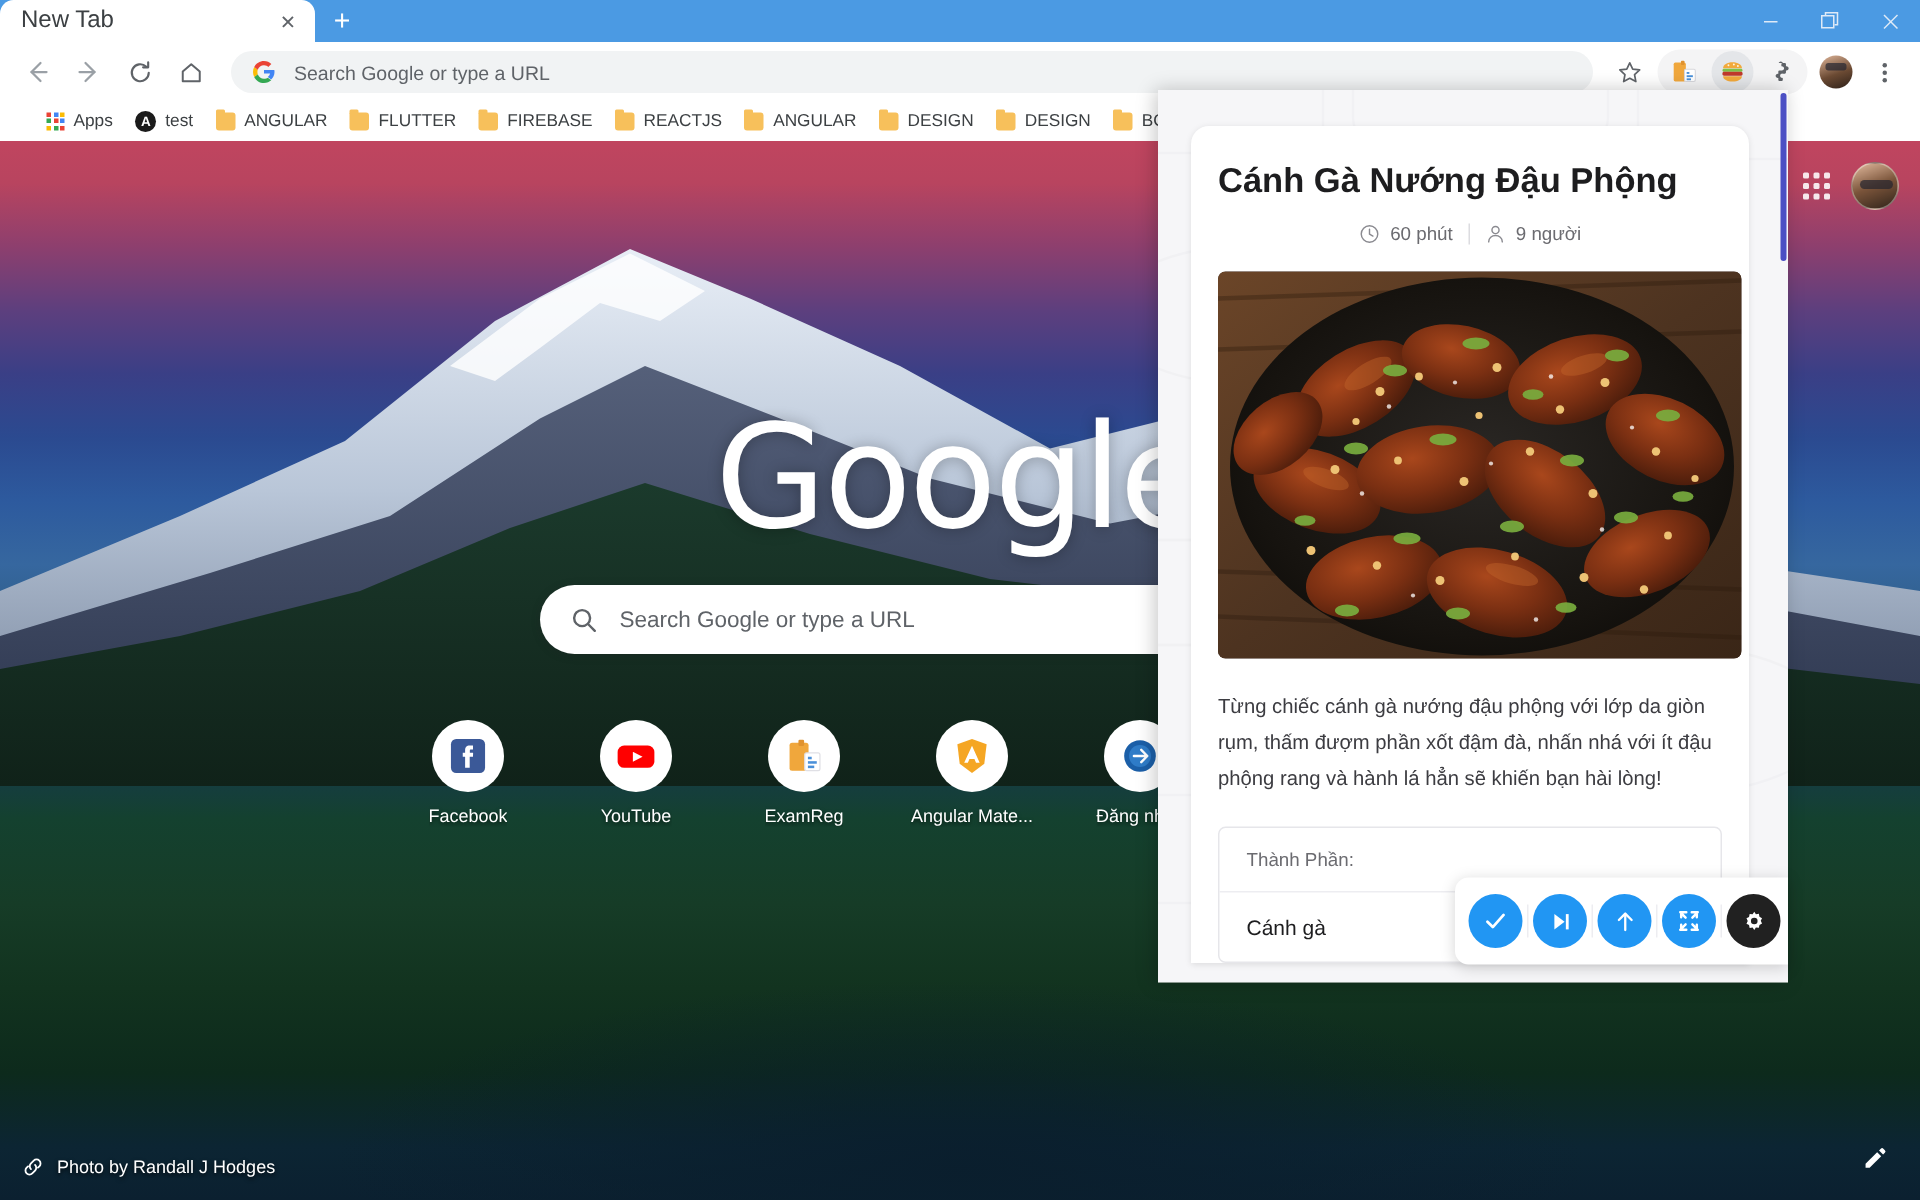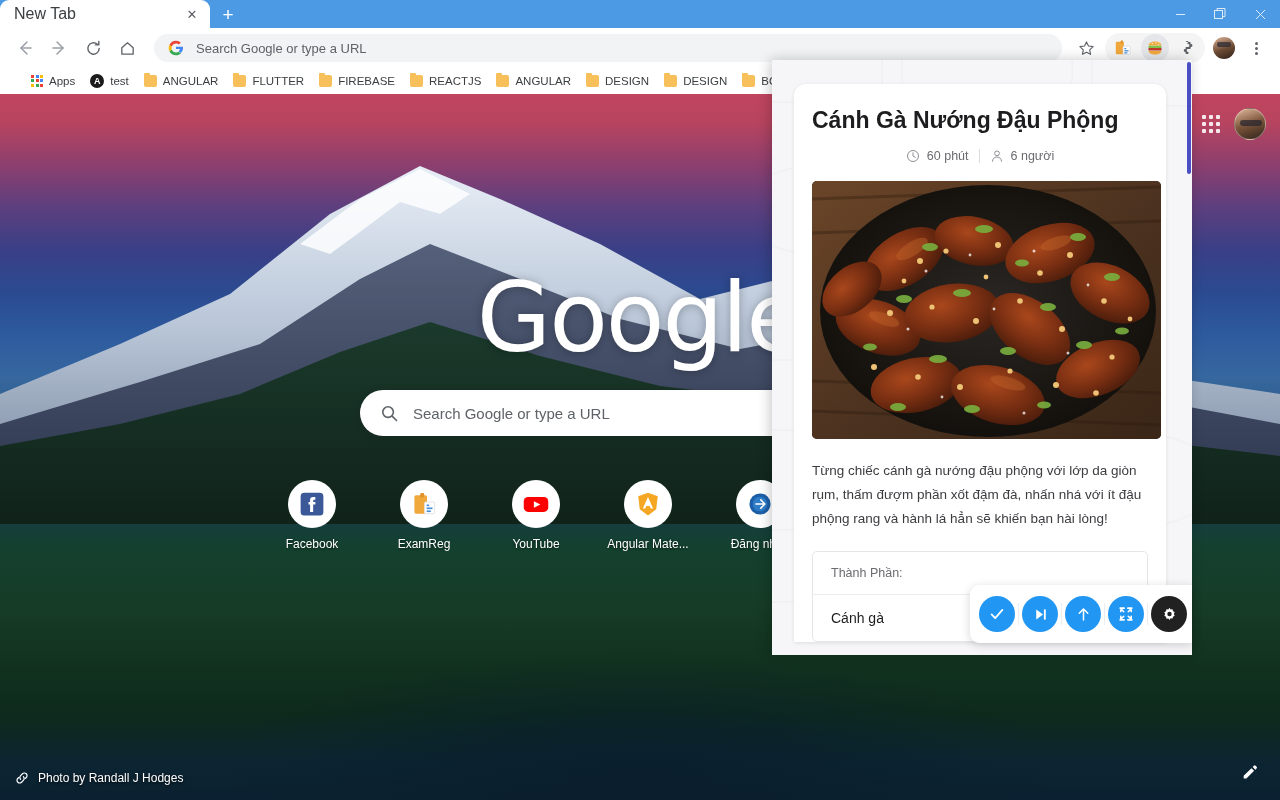--- a/index.html
+++ b/index.html
@@ -563,39 +563,39 @@
       <span class="tile-ico">
         <svg width="28" height="28" viewBox="0 0 32 32">
             <rect x="3" y="3" width="26" height="26" rx="4" fill="#3b5998"></rect>
             <path d="M19.8 16.6h-2.5V25h-3.5v-8.4h-1.8v-3h1.8v-2c0-2.2 1-3.6 3.6-3.6h2.4v3h-1.5c-.7 0-.9.3-.9.9v1.7h2.5z" fill="#fff"></path>
           </svg>
       </span>
       <span class="tile-label">Facebook</span>
     </div>
     <div class="tile">
       <span class="tile-ico">
+        <svg width="28" height="28" viewBox="0 0 32 32">
+            <rect x="2" y="8" width="28" height="17" rx="5" fill="#ff0000"></rect>
+            <path d="M13.6 12.8l7.4 3.8-7.4 3.8z" fill="#fff"></path>
+          </svg>
+      </span>
+      <span class="tile-label">YouTube</span>
+    </div>
+    <div class="tile">
+      <span class="tile-ico">
         <svg width="27" height="27" viewBox="0 0 32 32">
           <rect x="4" y="5" width="15" height="22" rx="2" fill="#f0a73c"></rect>
           <rect x="16" y="13" width="12" height="14" rx="1.5" fill="#fff" stroke="#e0e0e5" stroke-width="1"></rect>
           <rect x="18.5" y="16" width="3" height="2" fill="#4a90d9"></rect>
           <rect x="18.5" y="19.5" width="7" height="2" fill="#4a90d9"></rect>
           <rect x="18.5" y="23" width="5" height="2" fill="#4a90d9"></rect>
           <rect x="11" y="2.5" width="4.5" height="5" rx="1" fill="#e0922e"></rect>
         </svg>
       </span>
       <span class="tile-label">ExamReg</span>
-    </div>
-    <div class="tile">
-      <span class="tile-ico">
-        <svg width="28" height="28" viewBox="0 0 32 32">
-            <rect x="2" y="8" width="28" height="17" rx="5" fill="#ff0000"></rect>
-            <path d="M13.6 12.8l7.4 3.8-7.4 3.8z" fill="#fff"></path>
-          </svg>
-      </span>
-      <span class="tile-label">YouTube</span>
     </div>
     <div class="tile">
       <span class="tile-ico">
         <svg width="26" height="26" viewBox="0 0 32 32">
             <path d="M16 2l12 4.4-1.9 16L16 30 5.9 22.4 4 6.4z" fill="#f5a623"></path>
             <path d="M16 7.5l6.3 14h-3l-1.3-3.1h-4.1L12.6 21.5h-3z" fill="#fff"></path>
           </svg>
       </span>
       <span class="tile-label">Angular Mate...</span>
     </div>
@@ -678,21 +678,21 @@
           <path d="M8 4.3V8l2.6 1.6" fill="none" stroke="#8a8a90" stroke-width="1.1" stroke-linecap="round"></path>
         </svg>
         <span>60 phút</span>
       </span>
       <span class="rmeta-sep"></span>
       <span class="rmeta-item">
         <svg width="14" height="14" viewBox="0 0 16 16">
           <circle cx="8" cy="5" r="2.7" fill="none" stroke="#8a8a90" stroke-width="1.1"></circle>
           <path d="M2.8 14c0-3 2.4-4.8 5.2-4.8S13.2 11 13.2 14" fill="none" stroke="#8a8a90" stroke-width="1.1" stroke-linecap="round"></path>
         </svg>
-        <span>6 người</span>
+        <span>9 người</span>
       </span>
     </div>
 
     <div class="rimg">
       <svg width="349" height="258" viewBox="0 0 349 258" preserveAspectRatio="none">
         <defs>
           <linearGradient id="wood" x1="0" y1="0" x2="1" y2="1">
             <stop offset="0%" stop-color="#6b4528"></stop>
               <stop offset="50%" stop-color="#4d3320"></stop>
               <stop offset="100%" stop-color="#3a2617"></stop>

